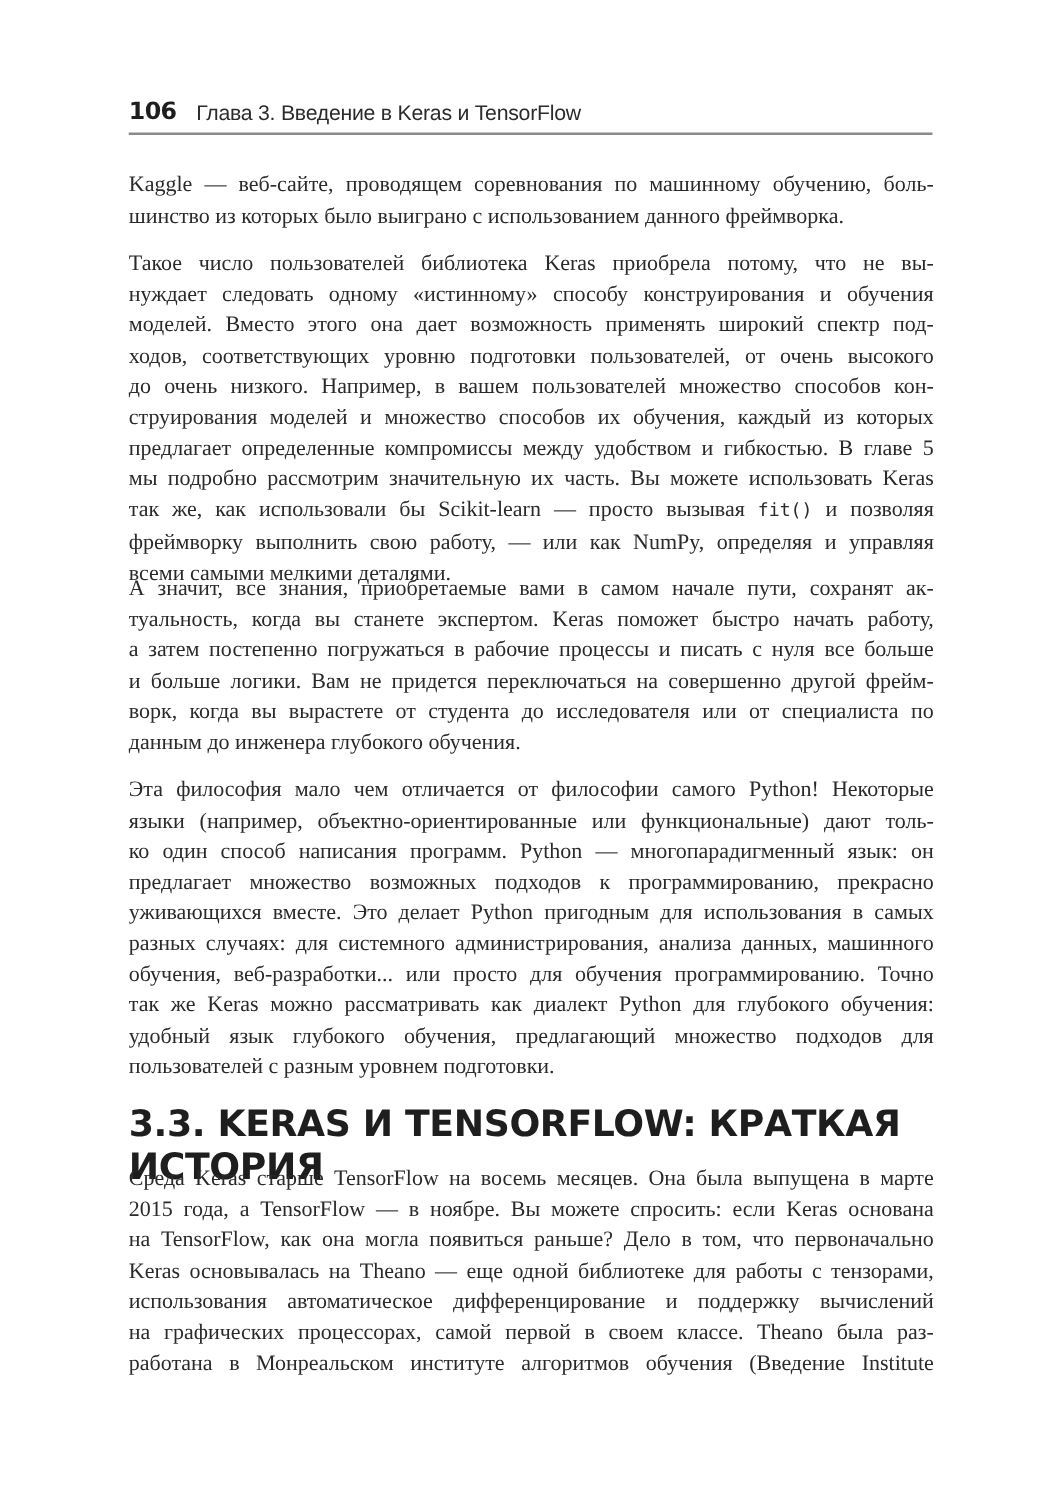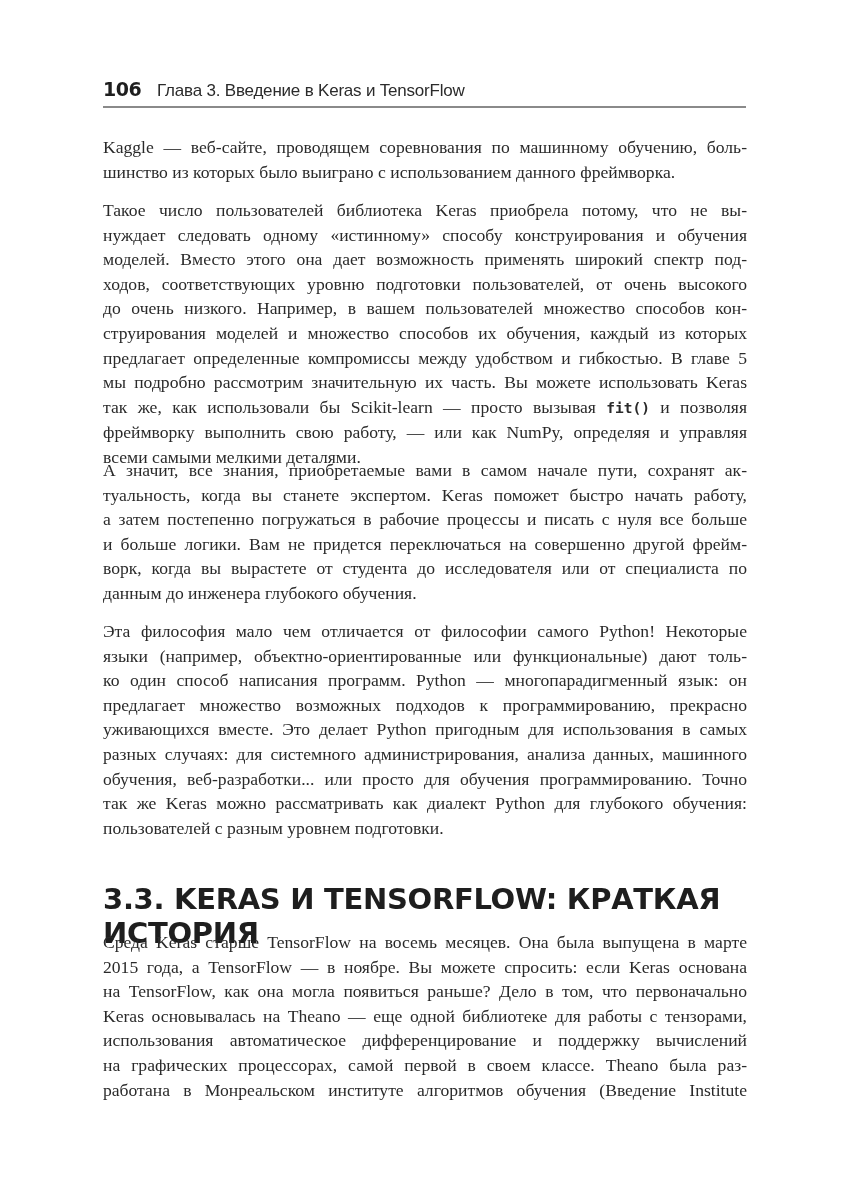--- a/index.html
+++ b/index.html
@@ -4,21 +4,21 @@
 <style>
   html, body { margin: 0; padding: 0; background: #ffffff; }
   body { width: 849px; height: 1200px; position: relative; overflow: hidden; color: #2a2a2a; }
   .page { position: absolute; left: 0; top: 0; width: 849px; height: 1200px; }
   .running-head { position: absolute; left: 103px; top: 78px; width: 643px; height: 28px; border-bottom: 2px solid #8a8a8a; }
   .page-number { position: absolute; left: 0; top: 0; font-family: "DejaVu Sans", sans-serif; font-weight: bold; font-size: 19px; color: #1e1e1e; letter-spacing: -0.5px; }
   .chapter-title { position: absolute; left: 54px; top: 3px; font-family: "Liberation Sans", sans-serif; font-size: 17px; color: #2b2b2b; letter-spacing: -0.2px; }
   .body-text { position: absolute; left: 103px; width: 644px; font-family: "Liberation Serif", serif; font-size: 17.6px; line-height: 24.6px; color: #2a2a2a; margin: 0; }
   .line { display: block; white-space: nowrap; text-align: justify; text-align-last: justify; }
   .line.last { text-align-last: left; }
-  .code { font-family: "DejaVu Sans Mono", monospace; font-size: 14.5px; font-weight: bold; }
+  .code { font-family: "DejaVu Sans Mono", monospace; font-size: 14.5px; }
   .section-heading { position: absolute; left: 103px; top: 882px; font-family: "DejaVu Sans", sans-serif; font-weight: bold; font-size: 29px; color: #1e1e1e; letter-spacing: -0.3px; margin: 0; }
 </style>
 </head>
 <body>
 
 <div class="page">
 
   <div class="running-head">
     <span class="page-number">106</span>
     <span class="chapter-title">Глава 3. Введение в Keras и TensorFlow</span>
@@ -54,20 +54,21 @@
 
   <p class="body-text" style="top:619px;">
     <span class="line">Эта философия мало чем отличается от философии самого Python! Некоторые</span>
     <span class="line">языки (например, объектно-ориентированные или функциональные) дают толь-</span>
     <span class="line">ко один способ написания программ. Python — многопарадигменный язык: он</span>
     <span class="line">предлагает множество возможных подходов к программированию, прекрасно</span>
     <span class="line">уживающихся вместе. Это делает Python пригодным для использования в самых</span>
     <span class="line">разных случаях: для системного администрирования, анализа данных, машинного</span>
     <span class="line">обучения, веб-разработки... или просто для обучения программированию. Точно</span>
     <span class="line">так же Keras можно рассматривать как диалект Python для глубокого обучения:</span>
+    <span class="line">удобный язык глубокого обучения, предлагающий множество подходов для</span>
     <span class="line last">пользователей с разным уровнем подготовки.</span>
   </p>
 
   <h2 class="section-heading">3.3. KERAS И TENSORFLOW: КРАТКАЯ ИСТОРИЯ</h2>
 
   <p class="body-text" style="top:930px;">
     <span class="line">Среда Keras старше TensorFlow на восемь месяцев. Она была выпущена в марте</span>
     <span class="line">2015 года, а TensorFlow — в ноябре. Вы можете спросить: если Keras основана</span>
     <span class="line">на TensorFlow, как она могла появиться раньше? Дело в том, что первоначально</span>
     <span class="line">Keras основывалась на Theano — еще одной библиотеке для работы с тензорами,</span>

